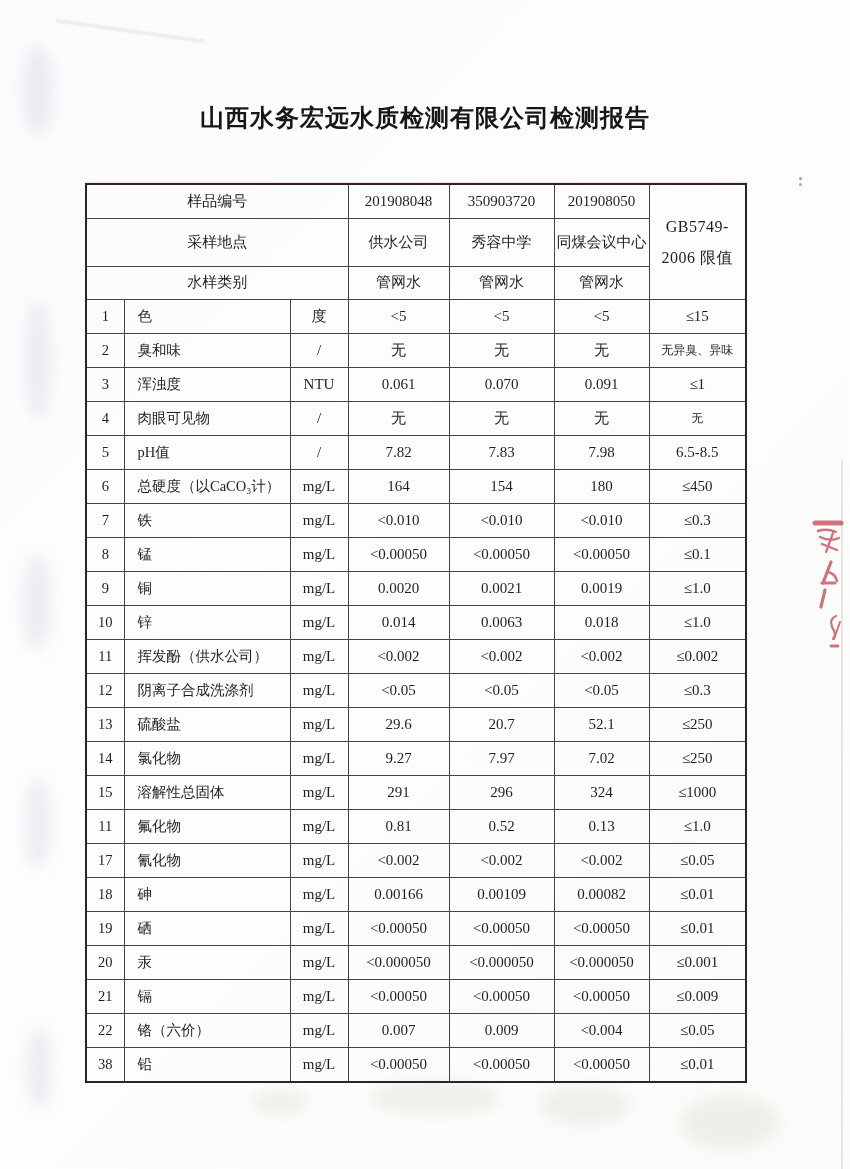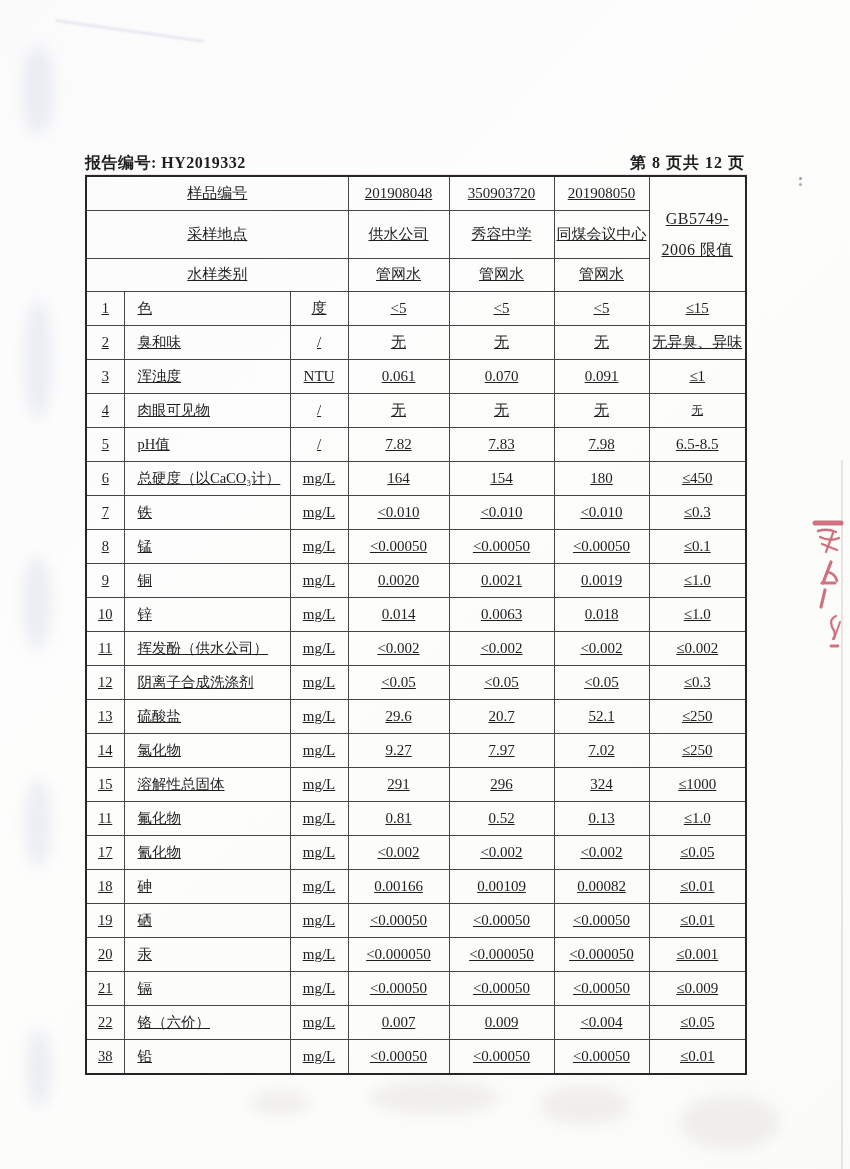--- a/index.html
+++ b/index.html
@@ -39,26 +39,25 @@
   }
   .meta {
     position:absolute; left:85px; top:150px; width:660px; height:24px;
     display:flex; justify-content:space-between; align-items:flex-end;
   }
   .report-no { font-weight:700; font-size:16px; letter-spacing:0.5px; }
   .page-ind  { font-weight:700; font-size:16px; letter-spacing:1px; }
 
   
   table.report {
-    position:absolute; left:85px; top:175px; width:660px;
+    position:absolute; left:85px; top:183px; width:660px;
     border-collapse:collapse; table-layout:fixed;
     border:2px solid #262626;
     box-shadow:0 -1px 0 rgba(225,130,150,0.25);
     font-size:15px;
-    text-decoration:underline;
   }
   .report th, .report td {
     border:1px solid #454545; padding:0; text-align:center;
     vertical-align:middle; font-weight:normal; overflow:hidden;
     line-height:1.15;
   }
   .report thead .hr1 th { height:33px; }
   .report thead .hr2 th { height:47px;margin-top:28px; }
   .report thead .hr3 th { height:32px; }
   .report tbody td { height:33px; }
@@ -101,27 +100,21 @@
     <path d="M23 17 l-7 19" stroke-width="2.2"></path>
     <path d="M21 46 l-8 21" stroke-width="3.2"></path>
     <path d="M12 67 h13" stroke-width="3.2"></path>
     <path d="M17 56 q8 1 10 9" stroke-width="2.6"></path>
     <path d="M15 74 l-4 17" stroke-width="3.2"></path>
     <path d="M26 100 q-7 3 -4 11 q5 7 1 12" stroke-width="2.2"></path>
     <path d="M30 106 l-6 17" stroke-width="2"></path>
     <path d="M21 130 h7" stroke-width="2.8"></path>
   </svg>
 
-  <div class="meta">
-    <div class="report-no">
-      <span>报告编号:</span>
-      <span>HY2019332</span>
-    </div>
-    <div class="page-ind">第 8 页共 12 页</div>
-  </div>
+  <h1 class="title">山西水务宏远水质检测有限公司检测报告</h1>
 
   <table class="report">
     <colgroup>
       <col style="width:38px">
         <col style="width:166px">
         <col style="width:58px">
       <col style="width:101px">
         <col style="width:105px">
         <col style="width:95px">
         <col style="width:97px">
@@ -162,21 +155,21 @@
           <td class="c-v3">&lt;5</td>
           <td class="c-limit">≤15</td>
         </tr>
         <tr>
           <td class="c-no">2</td>
           <td class="c-name">臭和味</td>
           <td class="c-unit">/</td>
           <td class="c-v1">无</td>
           <td class="c-v2">无</td>
           <td class="c-v3">无</td>
-          <td class="c-limit" style="font-size: 15px;">无异臭、异味</td>
+          <td class="c-limit" style="font-size: 12px;">无异臭、异味</td>
         </tr>
         <tr>
           <td class="c-no">3</td>
           <td class="c-name">浑浊度</td>
           <td class="c-unit">NTU</td>
           <td class="c-v1">0.061</td>
           <td class="c-v2">0.070</td>
           <td class="c-v3">0.091</td>
           <td class="c-limit">≤1</td>
         </tr>

